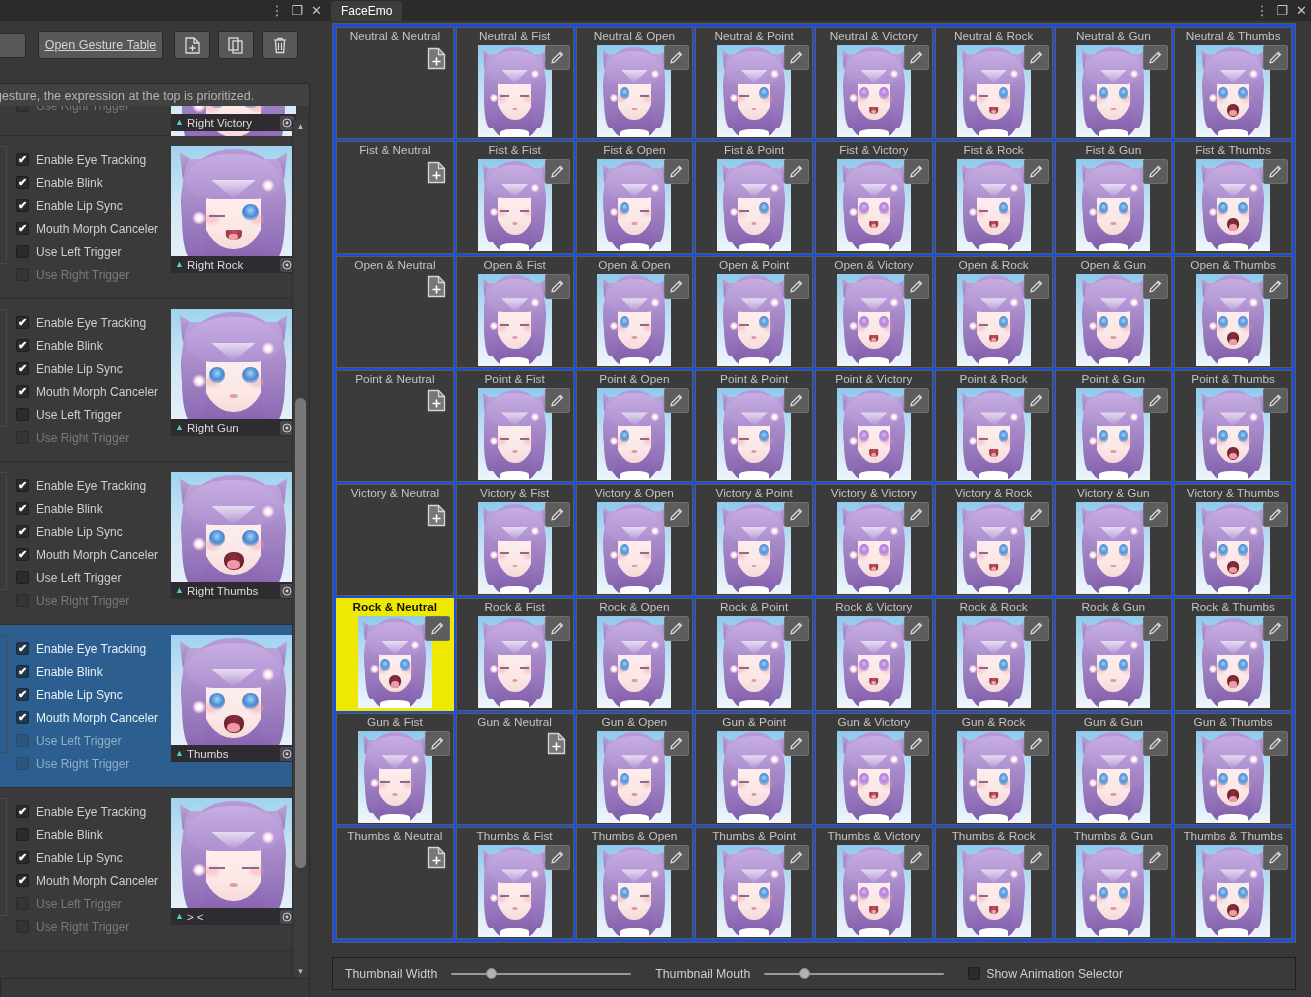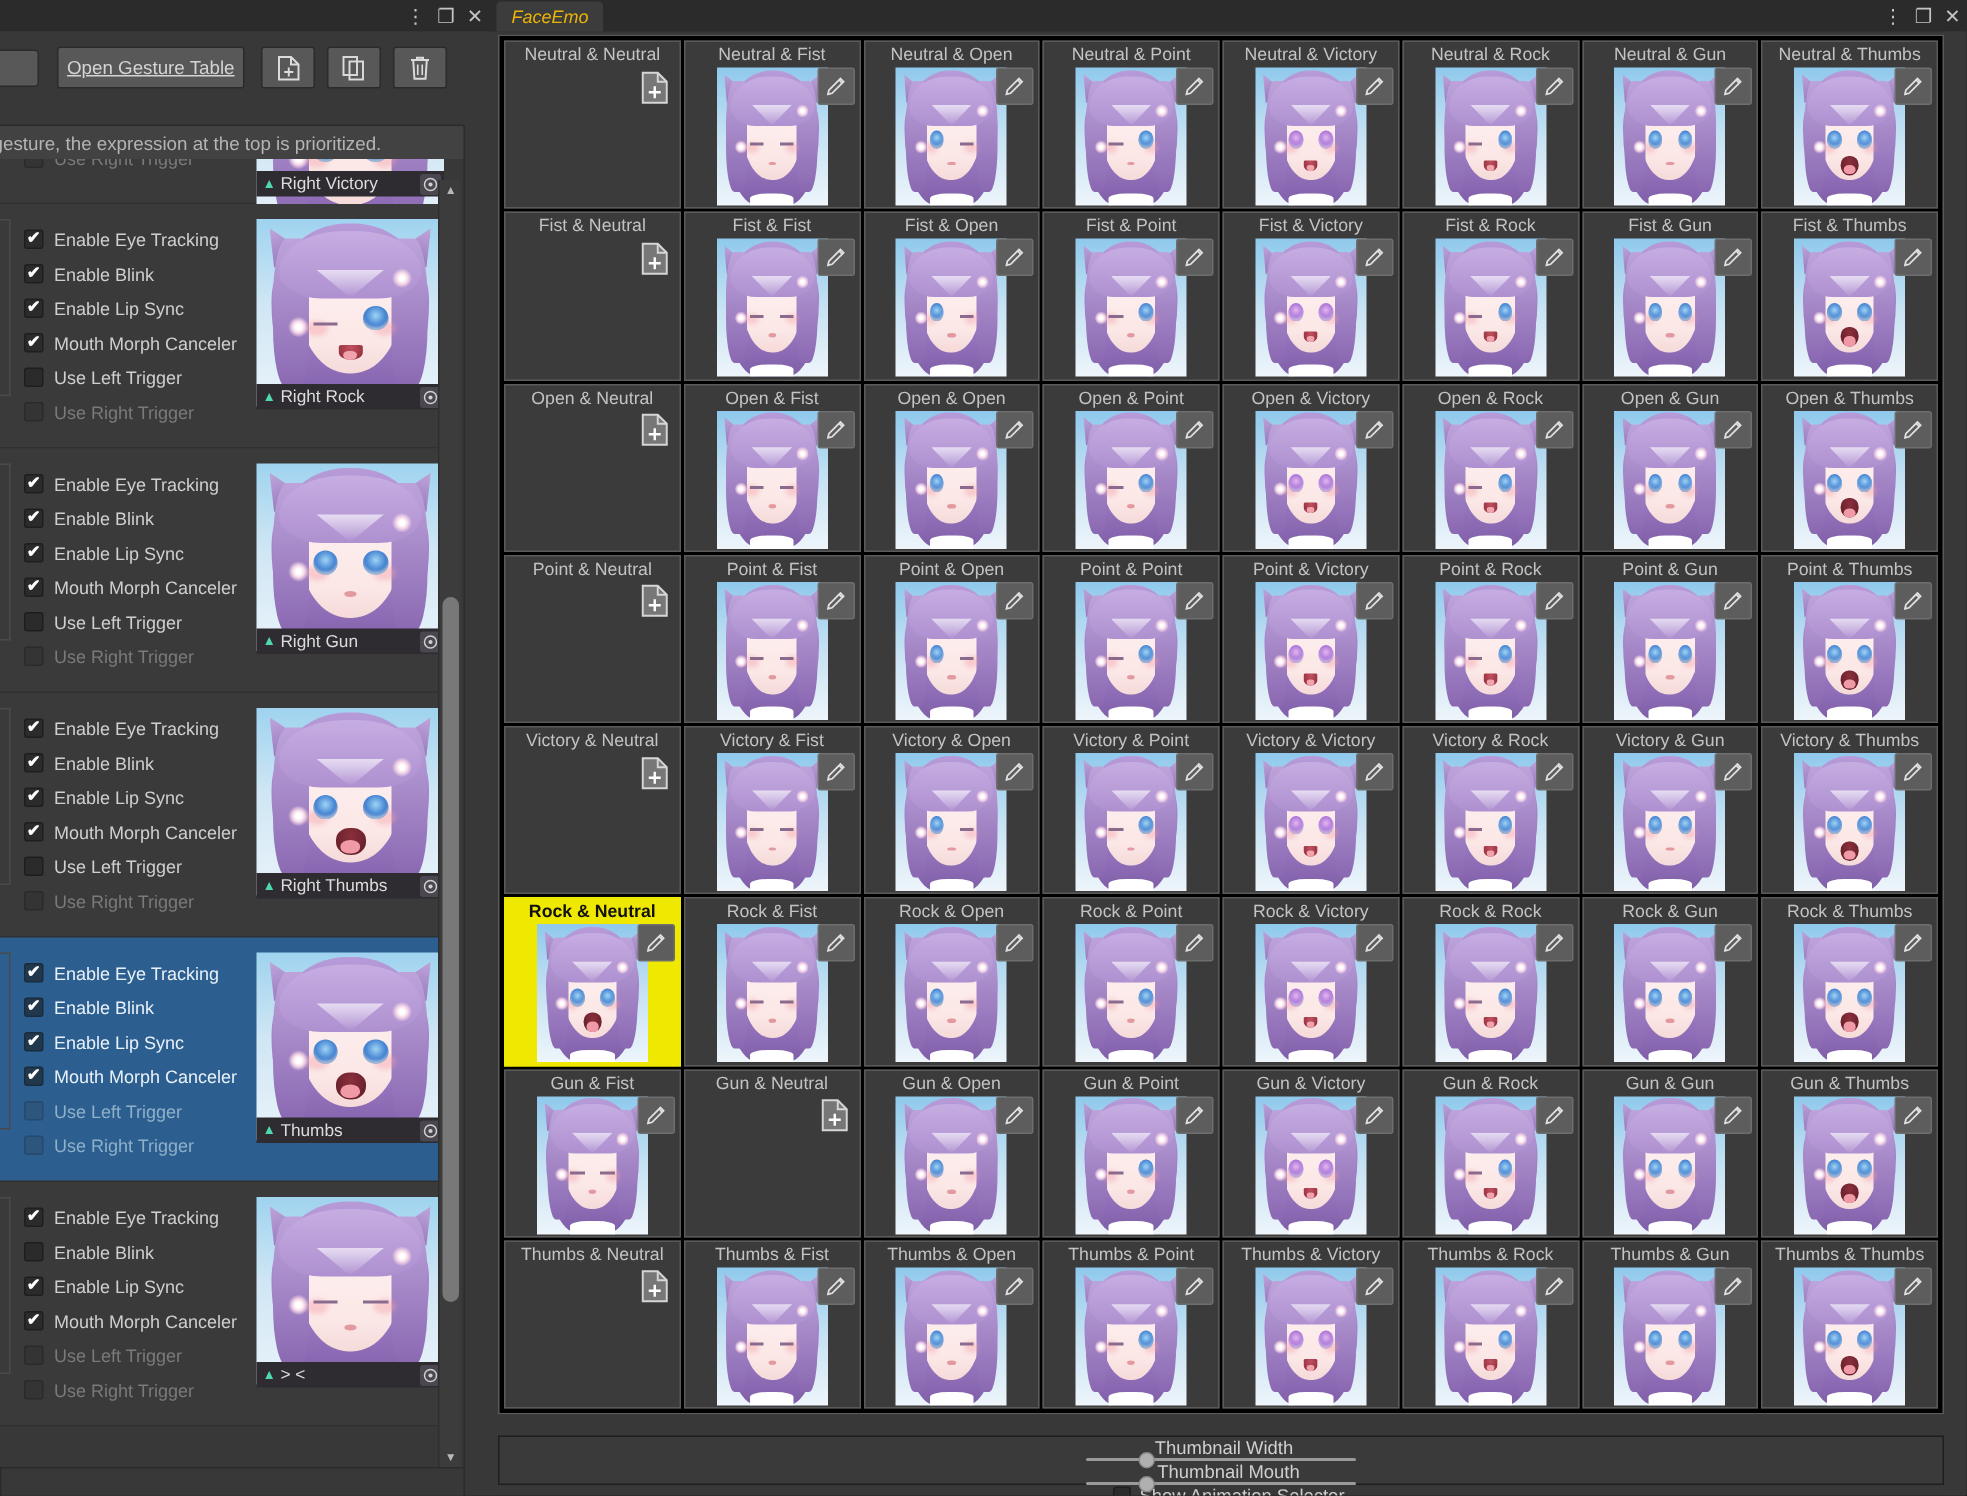--- a/index.html
+++ b/index.html
@@ -204,31 +204,31 @@
     position: absolute; left: 326px; top: 0; width: 985px; height: 997px;
     background: #383838;
   }
   #right-titlebar {
     position: absolute; left: 0; top: 0; width: 985px; height: 21px;
     background: #2b2b2b;
   }
   #right-tab {
     position: absolute; left: 5px; top: 1px; height: 20px; min-width: 68px;
     background: #3c3c3c; border-radius: 3px 3px 0 0;
-    color: #eab308; font-size: 12px;
-    display: flex; align-items: center; padding: 0 10px; font-style: italic;
+    color: #ffffff; font-size: 12px;
+    display: flex; align-items: center; padding: 0 10px;
   }
   #right-titlebar .wbtns {
     position: absolute; right: 4px; top: 0; height: 21px;
     display: flex; align-items: center; gap: 8px;
   }
 
   #grid-panel {
     position: absolute; left: 6px; top: 23px; width: 964px; height: 920px;
-    background: #000000;
+    background: #1d4ed8;
     border: 1px solid #5a5a5a;
   }
   #grid {
     position: absolute; inset: 3px;
     display: grid;
     grid-template-columns: repeat(8, 1fr);
     grid-template-rows: repeat(8, 1fr);
     gap: 2px;
   }
   .cell {
@@ -256,21 +256,21 @@
   }
   .add-btn {
     position: absolute; right: 5px; top: 17px; width: 22px; height: 26px;
     display: flex; align-items: center; justify-content: center; z-index: 3;
   }
 
   
   #bottom-bar {
     position: absolute; left: 6px; top: 957px; width: 964px; height: 33px;
     background: #3a3a3a; border: 1px solid #1e1e1e;
-    display: flex; align-items: center; padding: 0 8px; flex-direction: column;
+    display: flex; align-items: center; padding: 0 8px;
   }
   .bb-label { color: #cfcfcf; font-size: 12.3px; white-space: nowrap; }
   .slider { position: relative; height: 16px; display: flex; align-items: center; }
   .slider .track { height: 2px; background: #9a9a9a; width: 100%; border-radius: 1px; }
   .slider .knob {
     position: absolute; width: 11px; height: 11px; border-radius: 50%;
     background: #b0b0b0; border: 1px solid #8a8a8a;
   }
   .bb-check { display: flex; align-items: center; gap: 6px; }
   .bb-check .box {

